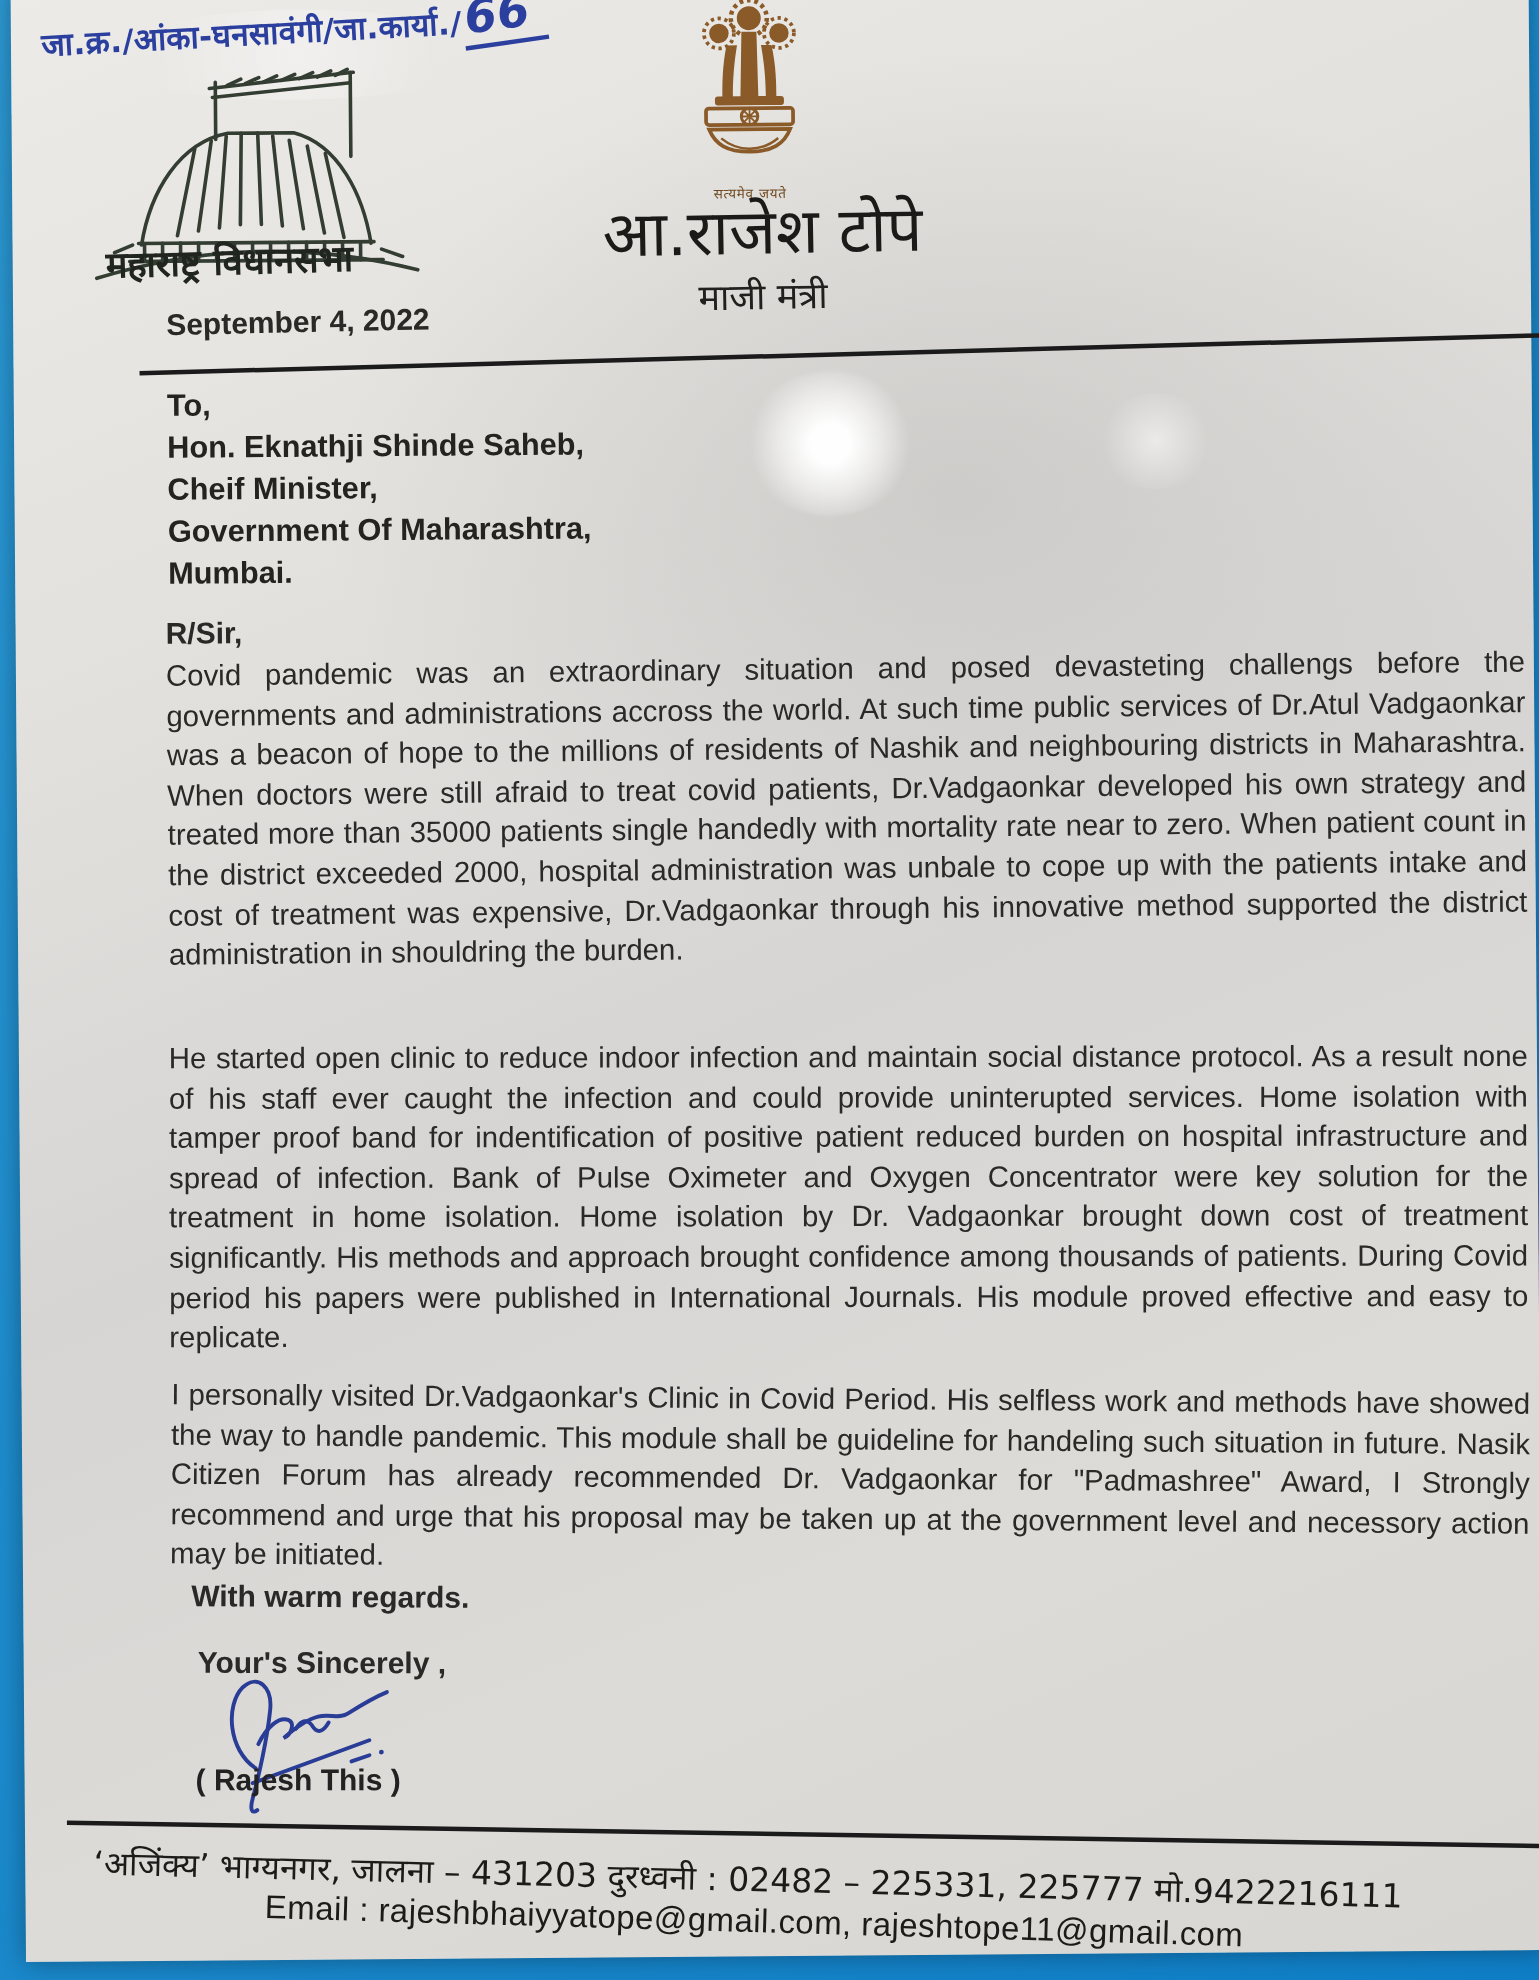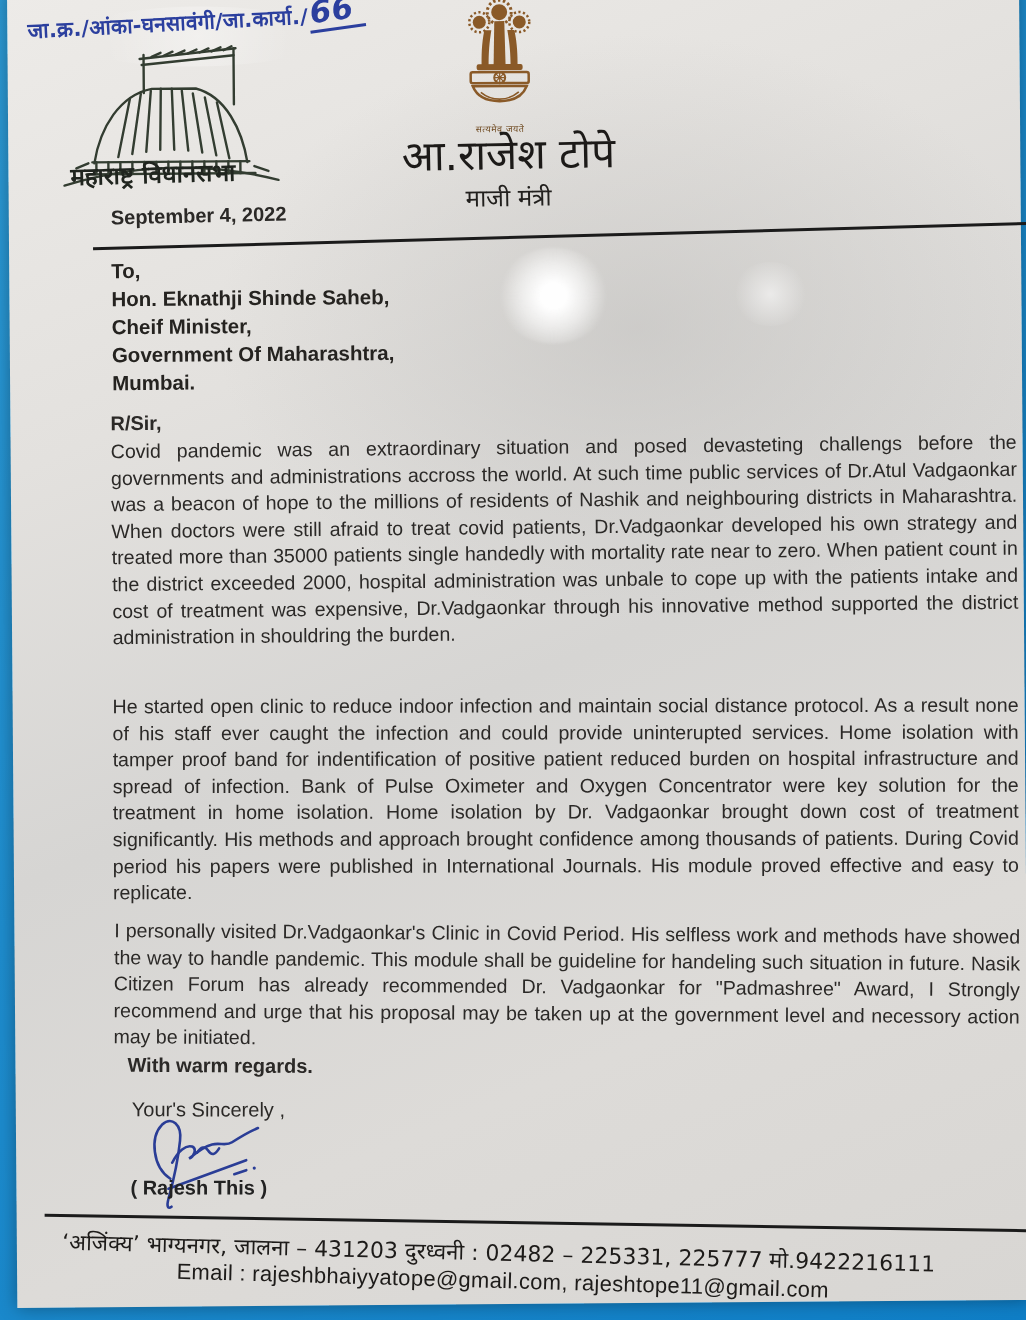--- a/index.html
+++ b/index.html
@@ -57,21 +57,21 @@
   .salutation{left:100px;top:423px;font-size:20px;font-weight:600;color:#2b2927;}
 
   .para{left:100px;width:906px;font-size:19.6px;line-height:26.6px;color:#2b2927;
     text-align:justify;transform-origin:left top;}
   .para.p1{top:449px;transform:rotate(-0.15deg);}
   .para.p2{top:704px;transform:rotate(0.35deg);}
   .para.p3{top:928px;transform:rotate(0.85deg);}
 
   .regards{left:112px;top:1066px;font-size:20px;font-weight:600;color:#2b2927;
     transform:rotate(0.8deg);}
-  .signoff{left:116px;top:1110px;font-size:20px;font-weight:400;color:#2b2927;
+  .signoff{left:116px;top:1110px;font-size:20px;font-weight:700;color:#2b2927;
     transform:rotate(0.6deg);}
   .signature-wrap{left:126px;top:1118px;width:150px;height:105px;}
   .signatory{left:114px;top:1188px;font-size:20px;font-weight:bold;color:#222;
     transform:rotate(0.5deg);}
 
   .footer-address{left:46px;top:1236px;font-size:22px;color:#1d1b19;white-space:nowrap;
     transform:rotate(1.9deg);transform-origin:left top;}
   .footer-email{left:160px;top:1270px;font-size:22px;color:#1d1b19;white-space:nowrap;
     transform:rotate(2.1deg);transform-origin:left top;letter-spacing:.3px;}
 </style>

